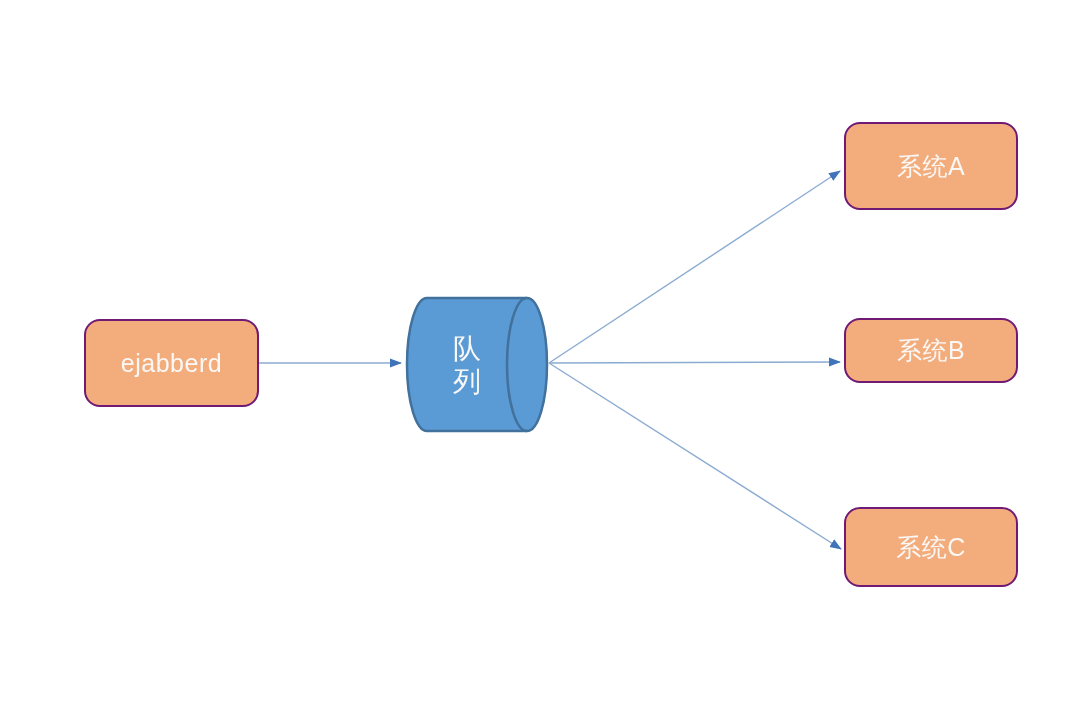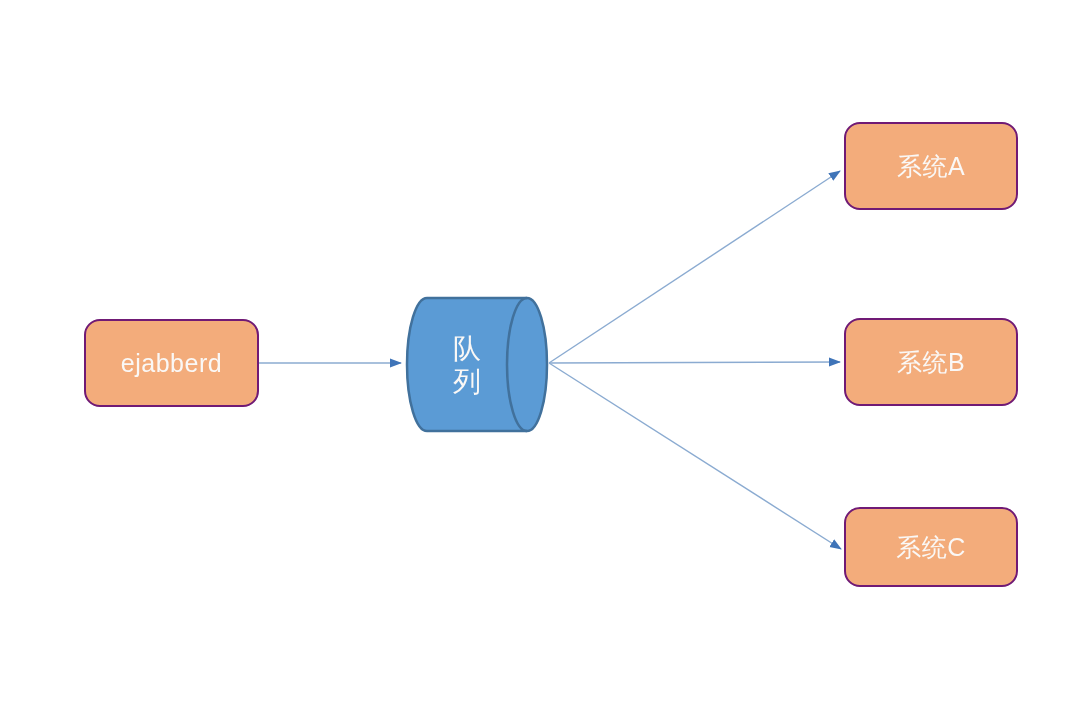--- a/index.html
+++ b/index.html
@@ -31,21 +31,21 @@
     display: flex;
     align-items: center;
     justify-content: center;
     color: #FAF8F6;
     font-size: 25px;
     font-weight: 400;
     letter-spacing: 0.5px;
   }
   .node-ejabberd { left: 56px;  top: 319px; width: 175px; height: 88px; margin-left: 28px; }
   .node-system-a { left: 844px; top: 122px; width: 174px; height: 88px; }
-  .node-system-b { left: 844px; top: 318px; width: 174px; height: 88px; }
+  .node-system-b { left: 844px; top: 318px; width: 174px; height: 65px; }
   .node-system-c { left: 844px; top: 507px; width: 174px; height: 80px; }
   .queue-label {
     position: absolute;
     left: 407px;
     top: 298px;
     width: 120px;
     height: 133px;
     display: flex;
     flex-direction: column;
     align-items: center;

